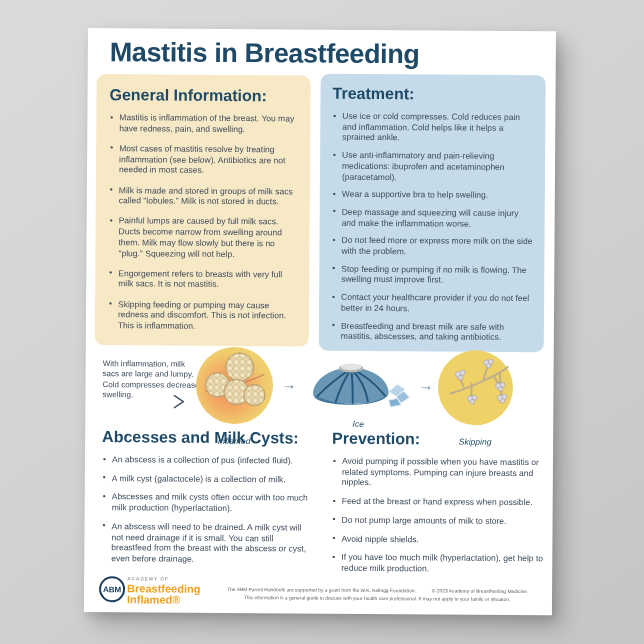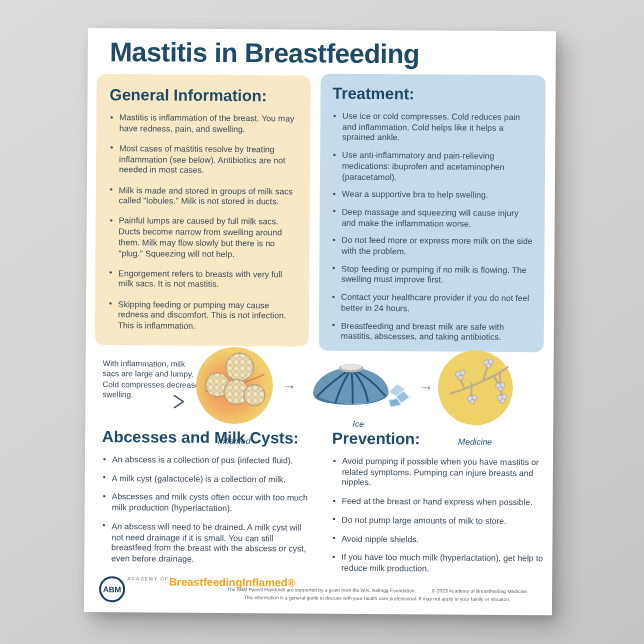--- a/index.html
+++ b/index.html
@@ -40,21 +40,21 @@
   .arrow1{left:196px;top:346px;}
   .arrow2{left:333px;top:346px;}
   .col{position:absolute;}
   .col.left{left:17px;top:400px;width:213px;}
   .col.right{left:247px;top:400px;width:216px;}
   .col ul.bullets li{margin-bottom:8px;}
   .footer-logo{position:absolute;left:15px;top:548px;display:flex;align-items:flex-start;gap:2px;}
   .logo-circle{width:22px;height:22px;border:2px solid #1c3d60;border-radius:50%;
     display:flex;align-items:center;justify-content:center;
     font-size:8px;font-weight:800;color:#1c3d60;}
-  .logo-text{display:flex;}
+  .logo-text{display:flex;flex-direction:column;}
   .logo-academy{font-size:4.6px;letter-spacing:1.1px;color:#9a9a9a;font-weight:700;margin-bottom:1.5px;}
   .logo-name{font-size:11px;font-weight:800;color:#f0a21f;line-height:1.05;}
   .footer-text{position:absolute;left:126px;top:558px;width:334px;
     font-size:4.9px;color:#5c5c5c;line-height:1.4;}
   .footer-line1{display:flex;justify-content:center;gap:16px;white-space:nowrap;}
   .footer-line2{text-align:center;margin-top:1px;}
 </style>
 </head>
 <body>
 
@@ -183,21 +183,21 @@
             <circle cx="65" cy="35" r="2.4"></circle>
             <circle cx="63" cy="39" r="2.2"></circle>
           </g>
         <g>
             <circle cx="63" cy="48" r="3"></circle>
             <circle cx="67" cy="47" r="2.5"></circle>
             <circle cx="65" cy="51" r="2.3"></circle>
           </g>
       </g>
     </svg>
-    <span class="figlabel">Medicine</span>
+    <span class="figlabel">Skipping</span>
   </div>
 
   <section class="col left">
     <h2>Abcesses and Milk Cysts:</h2>
     <ul class="bullets">
       <li>An abscess is a collection of pus (infected fluid).</li>
       <li>A milk cyst (galactocele) is a collection of milk.</li>
       <li>Abscesses and milk cysts often occur with too much milk production (hyperlactation).</li>
       <li>An abscess will need to be drained. A milk cyst will not need drainage if it is small. You can still breastfeed from the breast with the abscess or cyst, even before drainage.</li>
     </ul>

